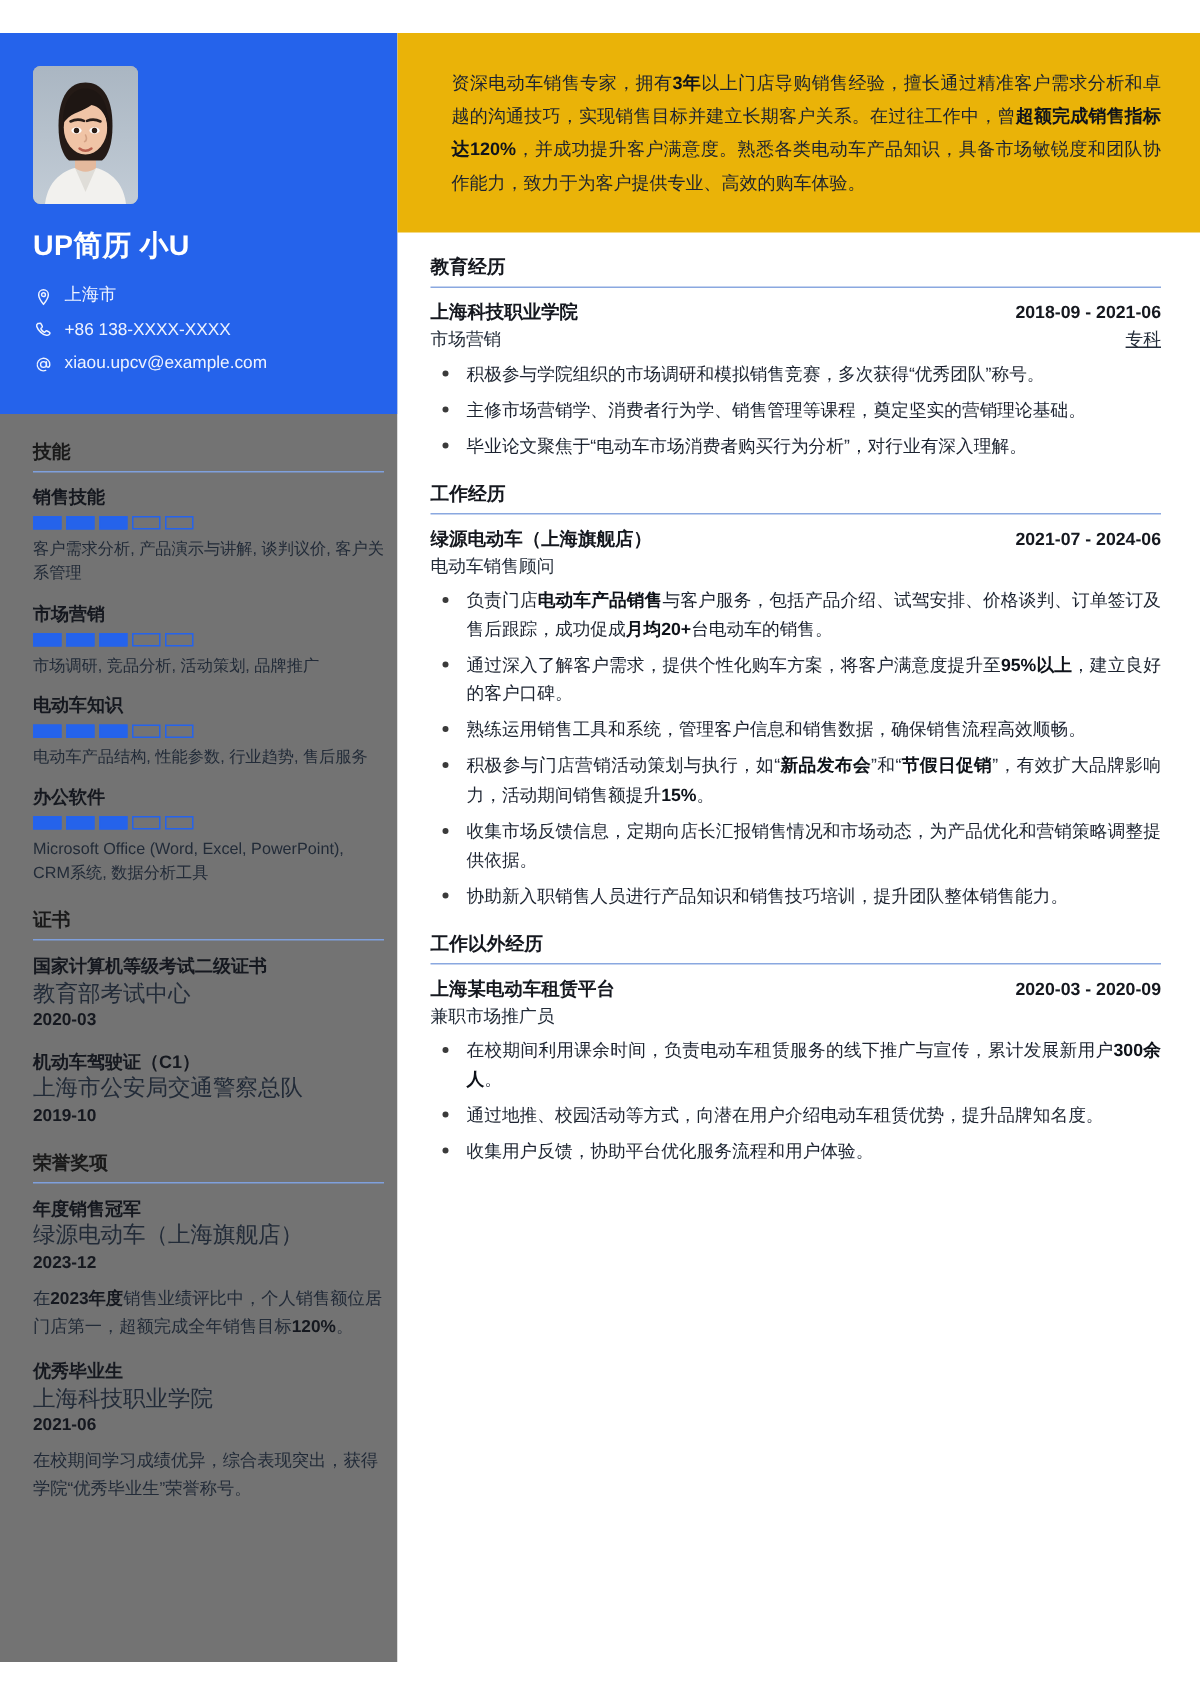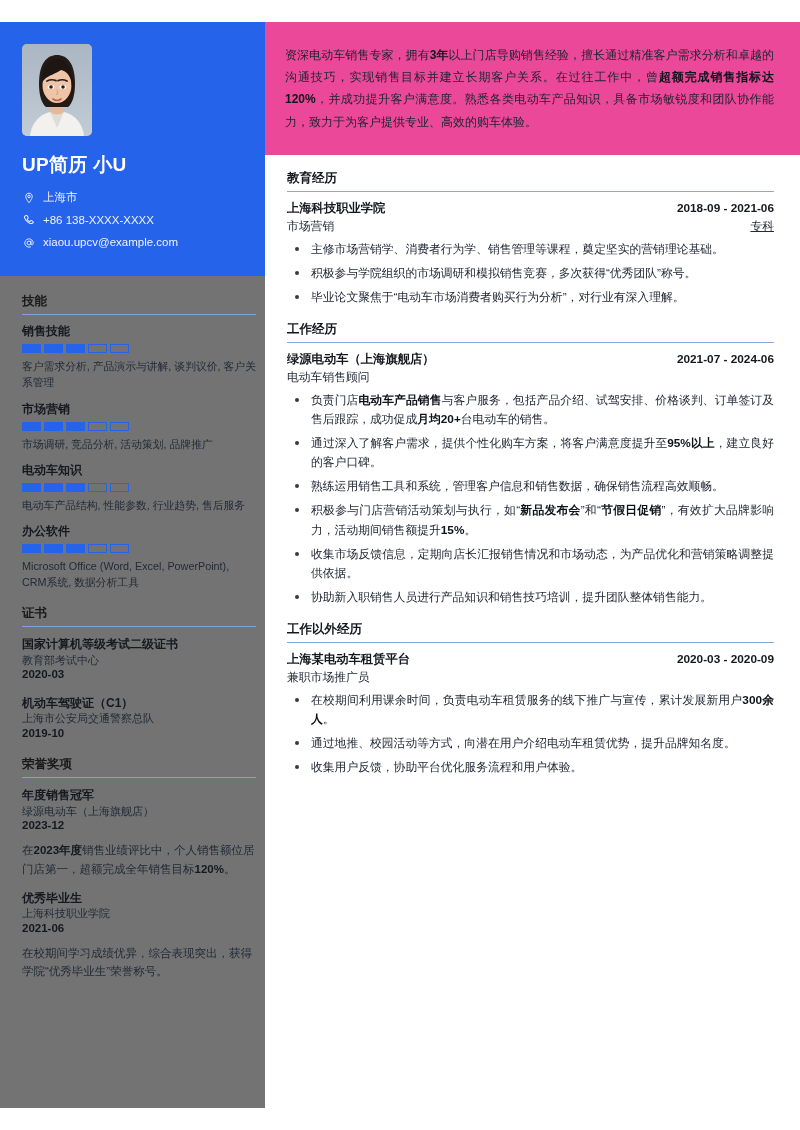--- a/index.html
+++ b/index.html
@@ -124,21 +124,21 @@
     line-height: 1.5;
   }
   .cert-block, .honor-block { margin-bottom: 12px; }
   .cert-title, .honor-title {
     font-size: 12px;
     font-weight: bold;
     color: #15181f;
     line-height: 1.35;
   }
   .cert-org, .honor-org {
-    font-size: 11px;
+    font-size: 15px;
     color: #222b38;
     line-height: 1.35;
   }
   .cert-date, .honor-date {
     font-size: 11.5px;
     font-weight: bold;
     color: #15181f;
     line-height: 1.35;
   }
   .honor-desc {
@@ -150,22 +150,22 @@
   .honor-desc b { font-weight: bold; color:#15181f; }
 
   
   .main {
     flex: 1 1 auto;
     background: #ffffff;
     display: flex;
     flex-direction: column;
   }
   .summary {
-    background: #ec4899;
-    padding: 22px 26px 22px 20px;
+    background: #eab308;
+    padding: 22px 26px 22px 36px;
     box-sizing: border-box;
     font-size: 12px;
     line-height: 1.85;
     color: #1c2330;
     text-align: justify;
   }
   .summary b { font-weight: bold; color: #10141c; }
 
   .main-body {
     padding: 16px 26px 20px 22px;
@@ -414,22 +414,22 @@
             <div class="entry">
               <div class="entry-top">
                 <div class="entry-org">上海科技职业学院</div>
                 <div class="entry-date">2018-09 - 2021-06</div>
               </div>
               <div class="entry-sub">
                 <div class="entry-role">市场营销</div>
                 <div class="entry-extra">专科</div>
               </div>
               <ul class="bullets">
+                <li><span>积极参与学院组织的市场调研和模拟销售竞赛，多次获得“优秀团队”称号。</span></li>
                 <li><span>主修市场营销学、消费者行为学、销售管理等课程，奠定坚实的营销理论基础。</span></li>
-                <li><span>积极参与学院组织的市场调研和模拟销售竞赛，多次获得“优秀团队”称号。</span></li>
                 <li><span>毕业论文聚焦于“电动车市场消费者购买行为分析”，对行业有深入理解。</span></li>
               </ul>
             </div>
           </section>
           <section class="section">
             <div class="section-title">工作经历</div>
             <div class="entry">
               <div class="entry-top">
                 <div class="entry-org">绿源电动车（上海旗舰店）</div>
                 <div class="entry-date">2021-07 - 2024-06</div>

